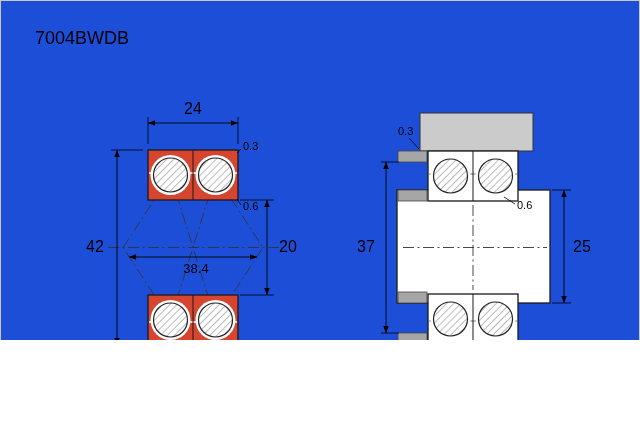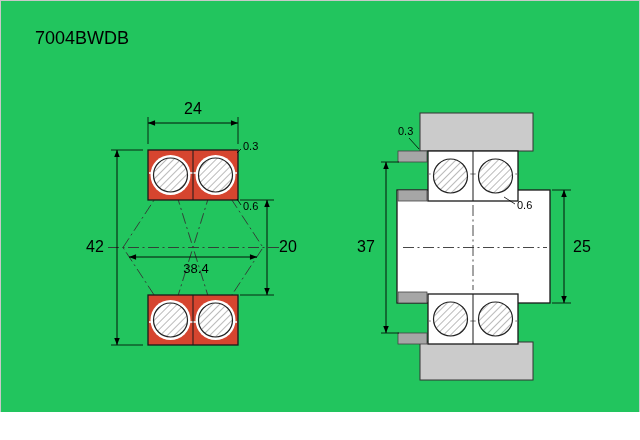--- a/index.html
+++ b/index.html
@@ -1,16 +1,16 @@
 <!DOCTYPE html>
 <html style="--ring-red: #d6452f; --housing-gray: #cbcbcb; --spacer-gray: #a6a6a6;"><head>
 <meta charset="utf-8">
 <style>
   html,body{margin:0;padding:0;background:#ffffff;}
-  .page{position:relative;width:640px;height:412px;background:#22c55e;overflow:hidden;}
+  .page{position:relative;width:640px;height:340px;background:#1d4ed8;overflow:hidden;}
   svg{display:block;font-family:"Liberation Sans", sans-serif;}
   .title-text{font-size:18px;fill:#000;font-weight:500;}
   .dim{font-size:16px;fill:#000;}
   .dim-mid{font-size:13px;fill:#000;}
   .dim-sm{font-size:11px;fill:#000;}
   .thin{stroke:#000;stroke-width:0.8;fill:none;}
   .dimline{stroke:#000;stroke-width:0.9;fill:none;}
   .outline{stroke:#1a1a1a;stroke-width:1.3;}
   .ring{fill:var(--ring-red,#d6452f);}
   .housing{fill:var(--housing-gray,#cbcbcb);stroke:#333;stroke-width:1;}

